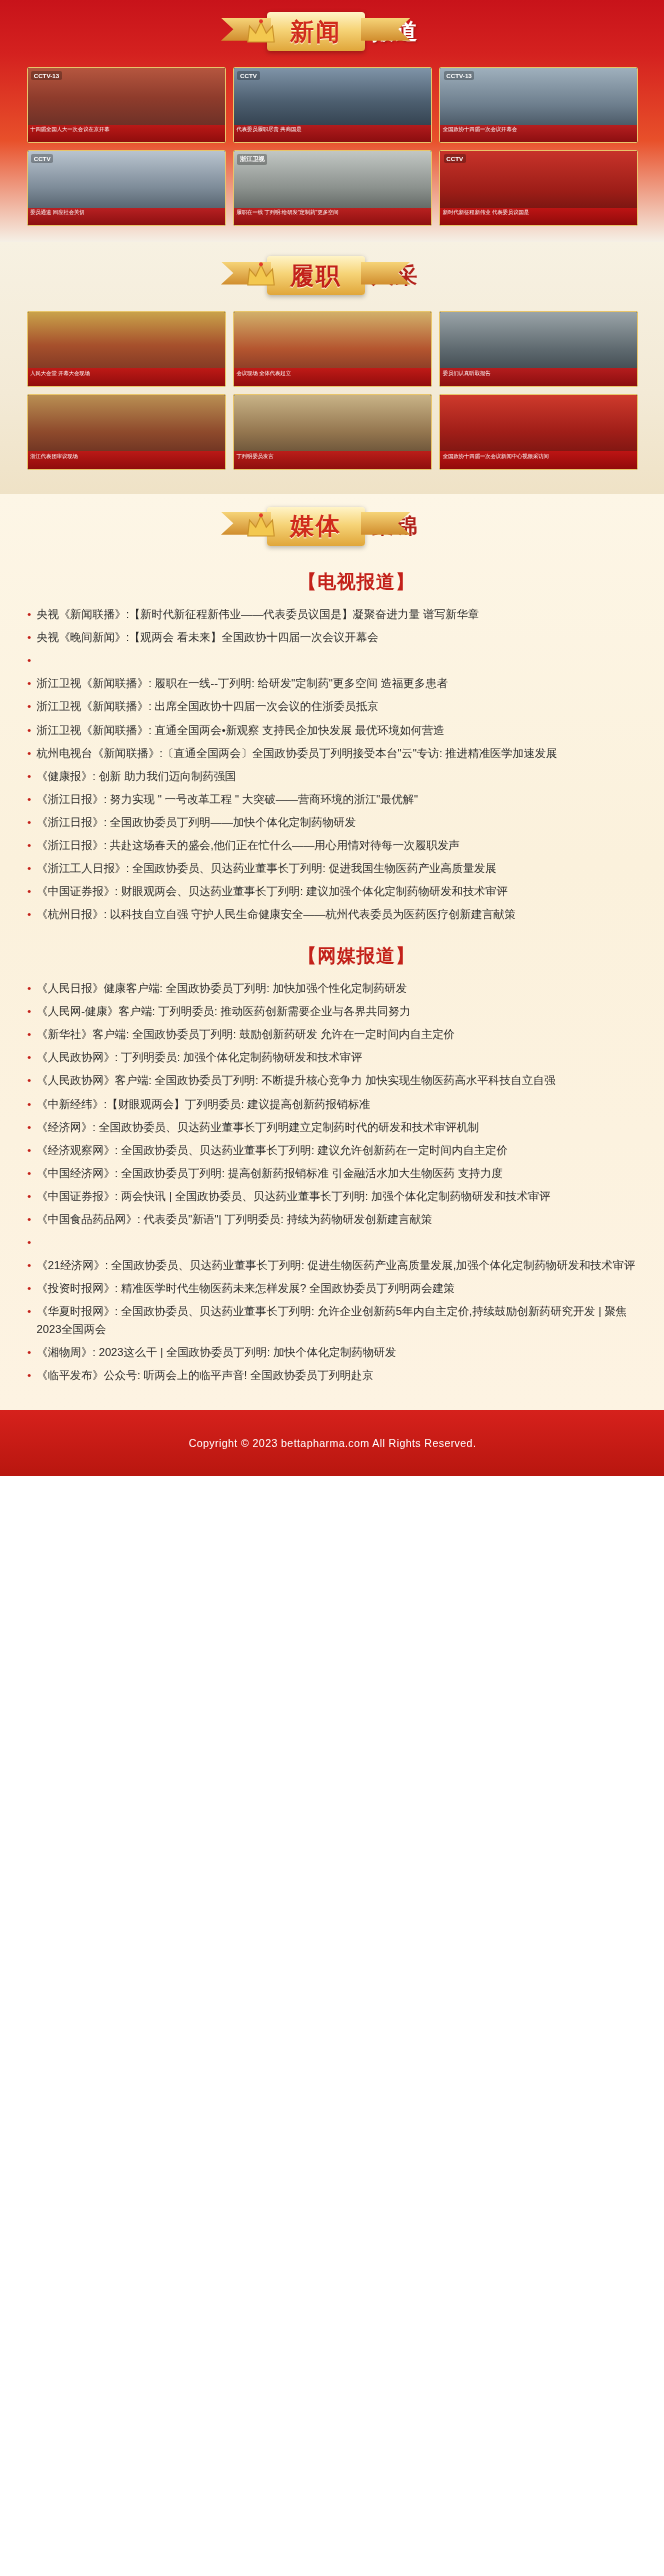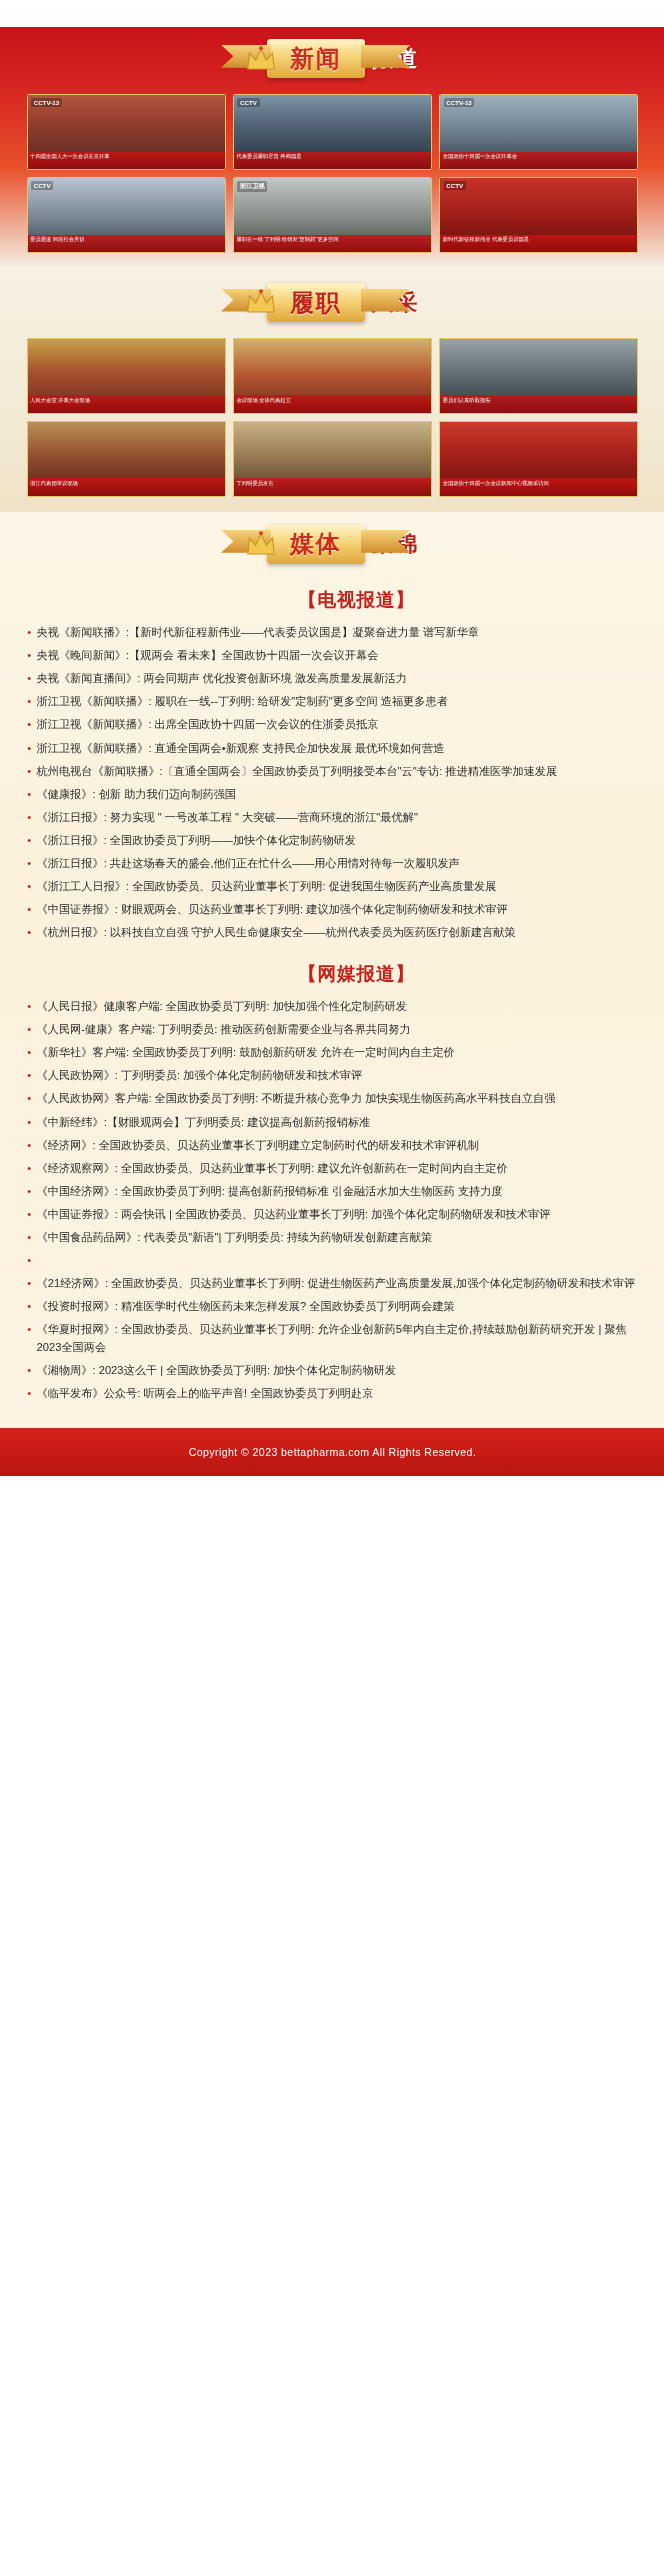--- a/index.html
+++ b/index.html
@@ -10,21 +10,20 @@
     background: #ffffff;
     color: #333;
   }
   .page { width:665px; position:relative; overflow:hidden; }
 
   
   .sec-news {
     background: linear-gradient(180deg,#c8131a 0%, #d4211f 22%, #e8502a 58%, #f5f0e6 100%);
     padding: 12.4px 0 16px 0;
     position: relative;
-    margin-top: 27px;
   }
   .banner {
     text-align:center;
     position:relative;
     height: 46px;
   }
   .banner .ribbon {
     display:inline-block;
     position:relative;
     padding: 3.5px 23px;
@@ -72,21 +71,21 @@
   }
   .shot .logo {
     position:absolute; top:2.7px; left:3.5px;
     font-size:6.2px; color:#fff; font-weight:bold;
     background: rgba(0,0,0,.28); padding:0.9px 2.7px; border-radius:1.8px;
   }
 
   
   .sec-duty {
     background: linear-gradient(180deg,#f7f1e2 0%, #f3ead6 60%, #efe2c6 100%);
-    padding: 14px 0 15px 0;
+    padding: 14px 0 24px 0;
     position:relative;
   }
   .sec-duty .banner .t1 { color:#c2221a; }
   .sec-duty .banner .t2 { color:#b2221c; text-shadow:none; }
 
   
   .sec-media {
     background: linear-gradient(180deg,#fdf6e6 0%, #fbf1dc 40%, #fdf3e2 100%);
     padding: 12.4px 0 23px 0;
   }
@@ -103,21 +102,21 @@
     font-size: 11.2px; line-height: 17.7px;
     color:#2b2b2b; padding: 2.7px 5.3px;
   }
   .bullet { color:#c3211a; flex:0 0 auto; }
   .item .txt { flex:1 1 auto; }
 
   
   .footer {
     background: linear-gradient(180deg,#d6211c,#b8160f);
     color:#fff; text-align:center;
-    font-size: 10.6px; padding: 18px 0;
+    font-size: 10.6px; padding: 27px 0;
     letter-spacing:0.4px;
   }
 </style>
 </head>
 <body>
 
 <div class="page">
 
   <div class="sec-news">
     <div class="banner">
@@ -234,21 +233,20 @@
       <div class="item">
           <span class="bullet">•</span>
           <span class="txt">央视《新闻联播》:【新时代新征程新伟业——代表委员议国是】凝聚奋进力量 谱写新华章</span>
         </div>
       <div class="item">
           <span class="bullet">•</span>
           <span class="txt">央视《晚间新闻》:【观两会 看未来】全国政协十四届一次会议开幕会</span>
         </div>
       <div class="item">
           <span class="bullet">•</span>
-          <span class="txt">央视《新闻直播间》: 两会同期声 优化投资创新环境 激发高质量发展新活力</span>
         </div>
       <div class="item">
           <span class="bullet">•</span>
           <span class="txt">浙江卫视《新闻联播》: 履职在一线--丁列明: 给研发"定制药"更多空间 造福更多患者</span>
         </div>
       <div class="item">
           <span class="bullet">•</span>
           <span class="txt">浙江卫视《新闻联播》: 出席全国政协十四届一次会议的住浙委员抵京</span>
         </div>
       <div class="item">

